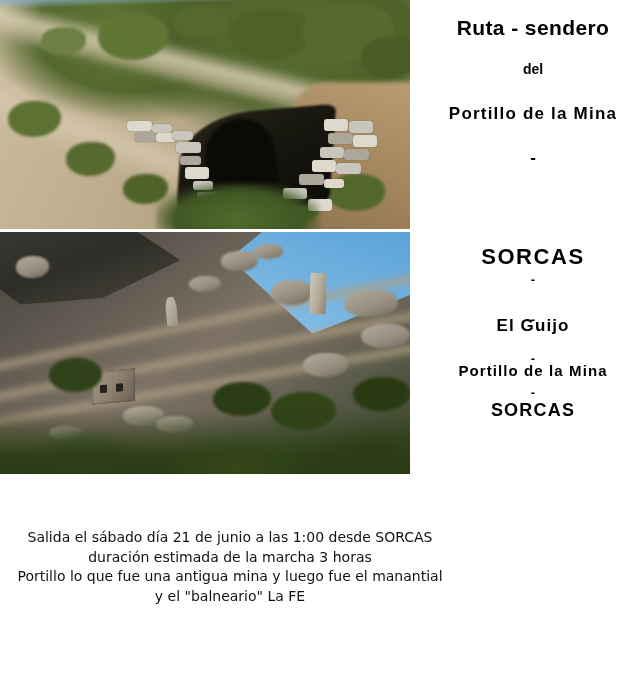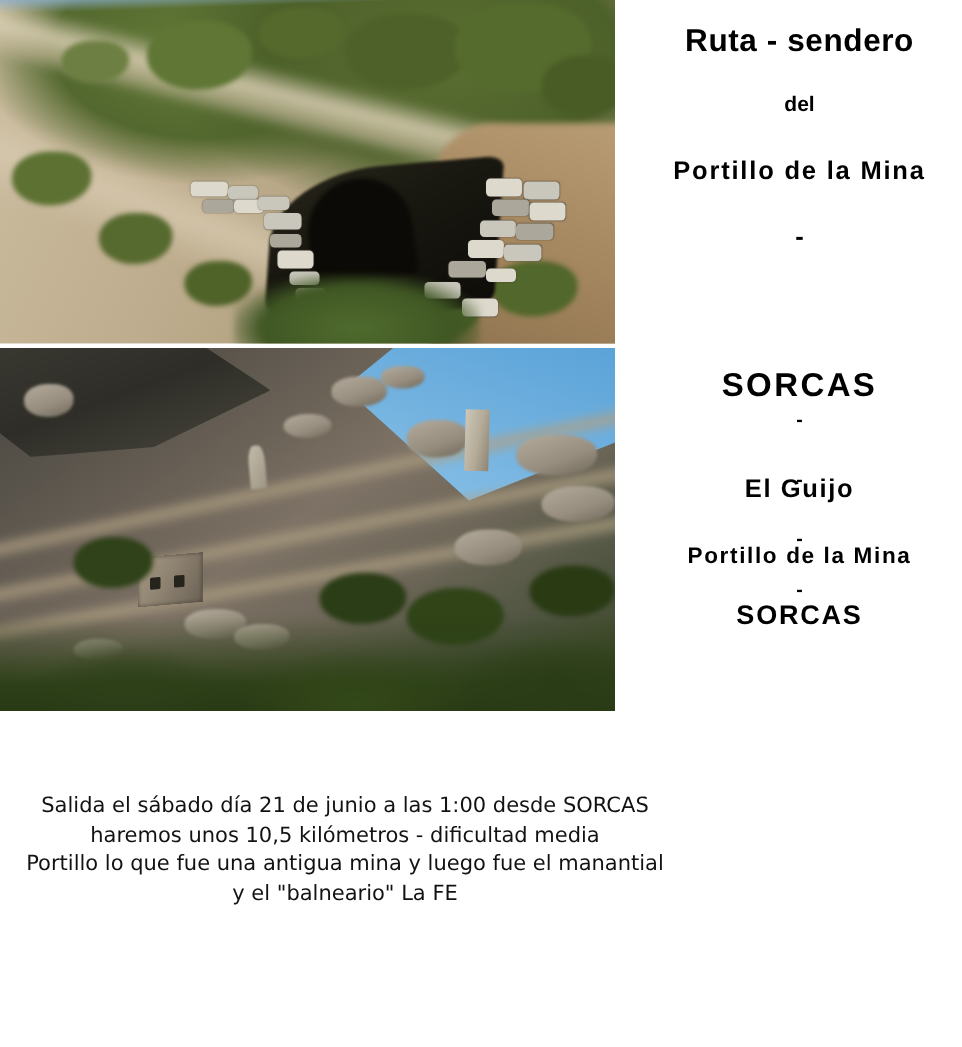--- a/index.html
+++ b/index.html
@@ -368,18 +368,18 @@
     <div class="t-line" id="t-dash3">-</div>
     <div class="t-line" id="t-elguijo">El  Guijo</div>
     <div class="t-line" id="t-dash4">-</div>
     <div class="t-line" id="t-portillo2">Portillo  de  la  Mina</div>
     <div class="t-line" id="t-dash5">-</div>
     <div class="t-line" id="t-sorcas2">SORCAS</div>
   </div>
 
   <div id="caption">
     <span class="cap-line">Salida el sábado día 21 de junio a las 1:00 desde SORCAS</span>
-    <span class="cap-line">haremos unos 10,5 kilómetros - dificultad media</span>
+    <span class="cap-line">duración estimada de la marcha 3 horas</span>
     <span class="cap-line">Portillo lo que fue una antigua mina y luego fue el manantial</span>
     <span class="cap-line">y el "balneario" La FE</span>
   </div>
 
 </div>
 
 </body></html>

